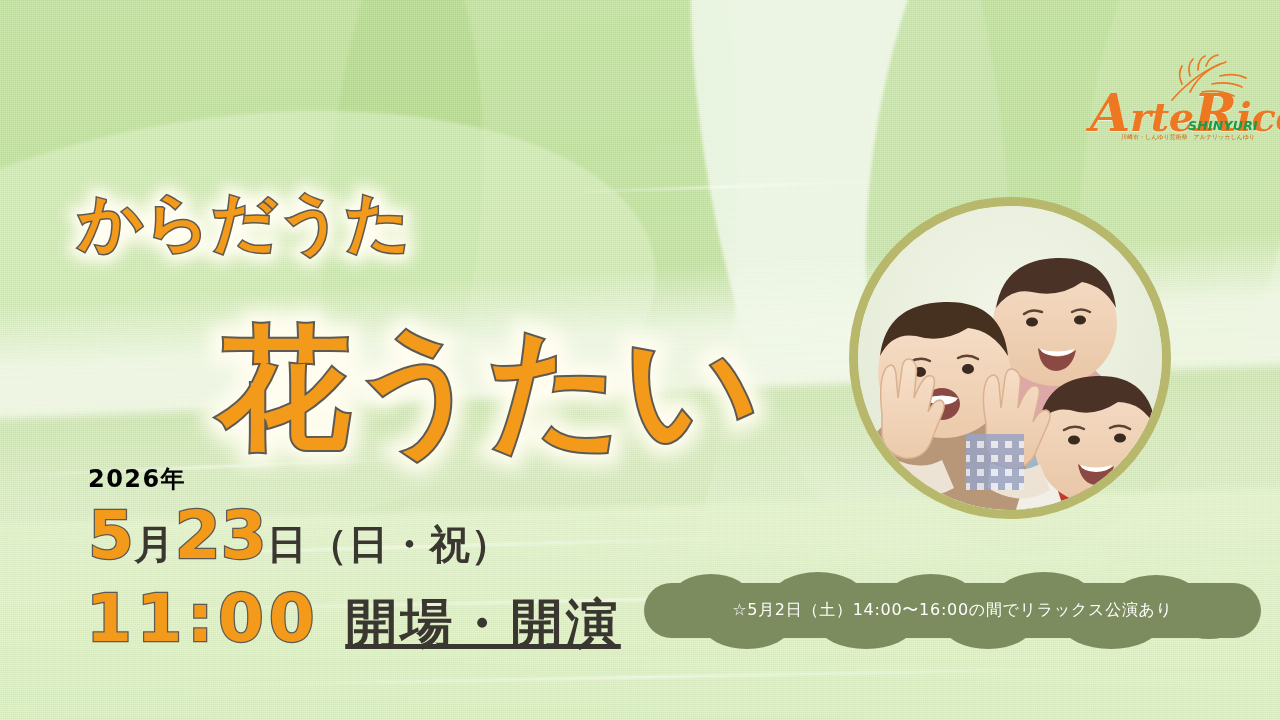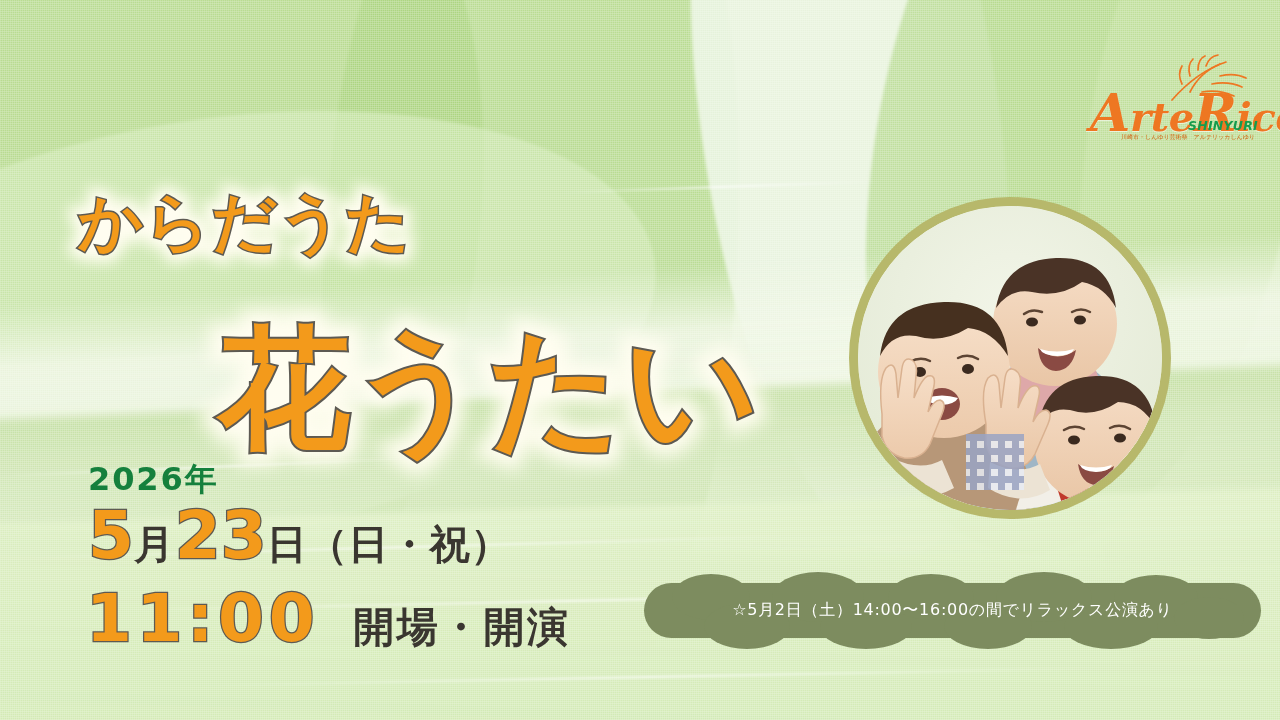--- a/index.html
+++ b/index.html
@@ -177,21 +177,21 @@
   #title-main-wrap { position:absolute; left:218px; top:272px; height:140px; }
   #title-main-glow, #title-main {
     font-size:132px; letter-spacing:.01em; line-height:140px; white-space:pre;margin-top:46px;
   }
   #title-main-glow { -webkit-text-stroke:26px #fffdf0; filter:blur(9px); }
   #title-main { position:relative; z-index:2; -webkit-text-stroke:4px #5d5a53; }
 
   
   #date-block { position:absolute; left:88px; top:460px; }
   #date-year {
-    font-size:32px; color:#15803d; font-weight:600;
+    font-size:24px; color:#000000; font-weight:600;
     letter-spacing:.06em; line-height:38px;
   }
   #date-line {
     display:flex; align-items:baseline;
     margin-top:2px; white-space:pre;
   }
   .num-big {
     font-size:66px; font-weight:bold; color:#f39a1b;
     -webkit-text-stroke:2.5px #5d5a53; paint-order:stroke fill;
     line-height:72px;
@@ -204,22 +204,22 @@
   #time-line {
     position:absolute; left:86px; top:582px;
     display:flex; align-items:baseline; white-space:pre;
   }
   .time-num {
     font-size:66px; font-weight:bold; color:#f39a1b;
     -webkit-text-stroke:2.5px #5d5a53; paint-order:stroke fill;
     line-height:74px; letter-spacing:.07em;text-align:center;
   }
   #time-label {
-    font-size:41px; color:#3a3630; font-weight:600;
-    line-height:74px; letter-spacing:.06em; margin-left:34px;
+    font-size:52px; color:#3a3630; font-weight:600;
+    line-height:74px; letter-spacing:.06em; margin-left:26px;text-decoration:underline;
   }
 
   
   #photo-circle {
     position:absolute; left:849px; top:197px;
     width:322px; height:322px; border-radius:50%;
     border:9px solid #b7b86b;
     overflow:hidden;
     background:#eef3e2;
   }

